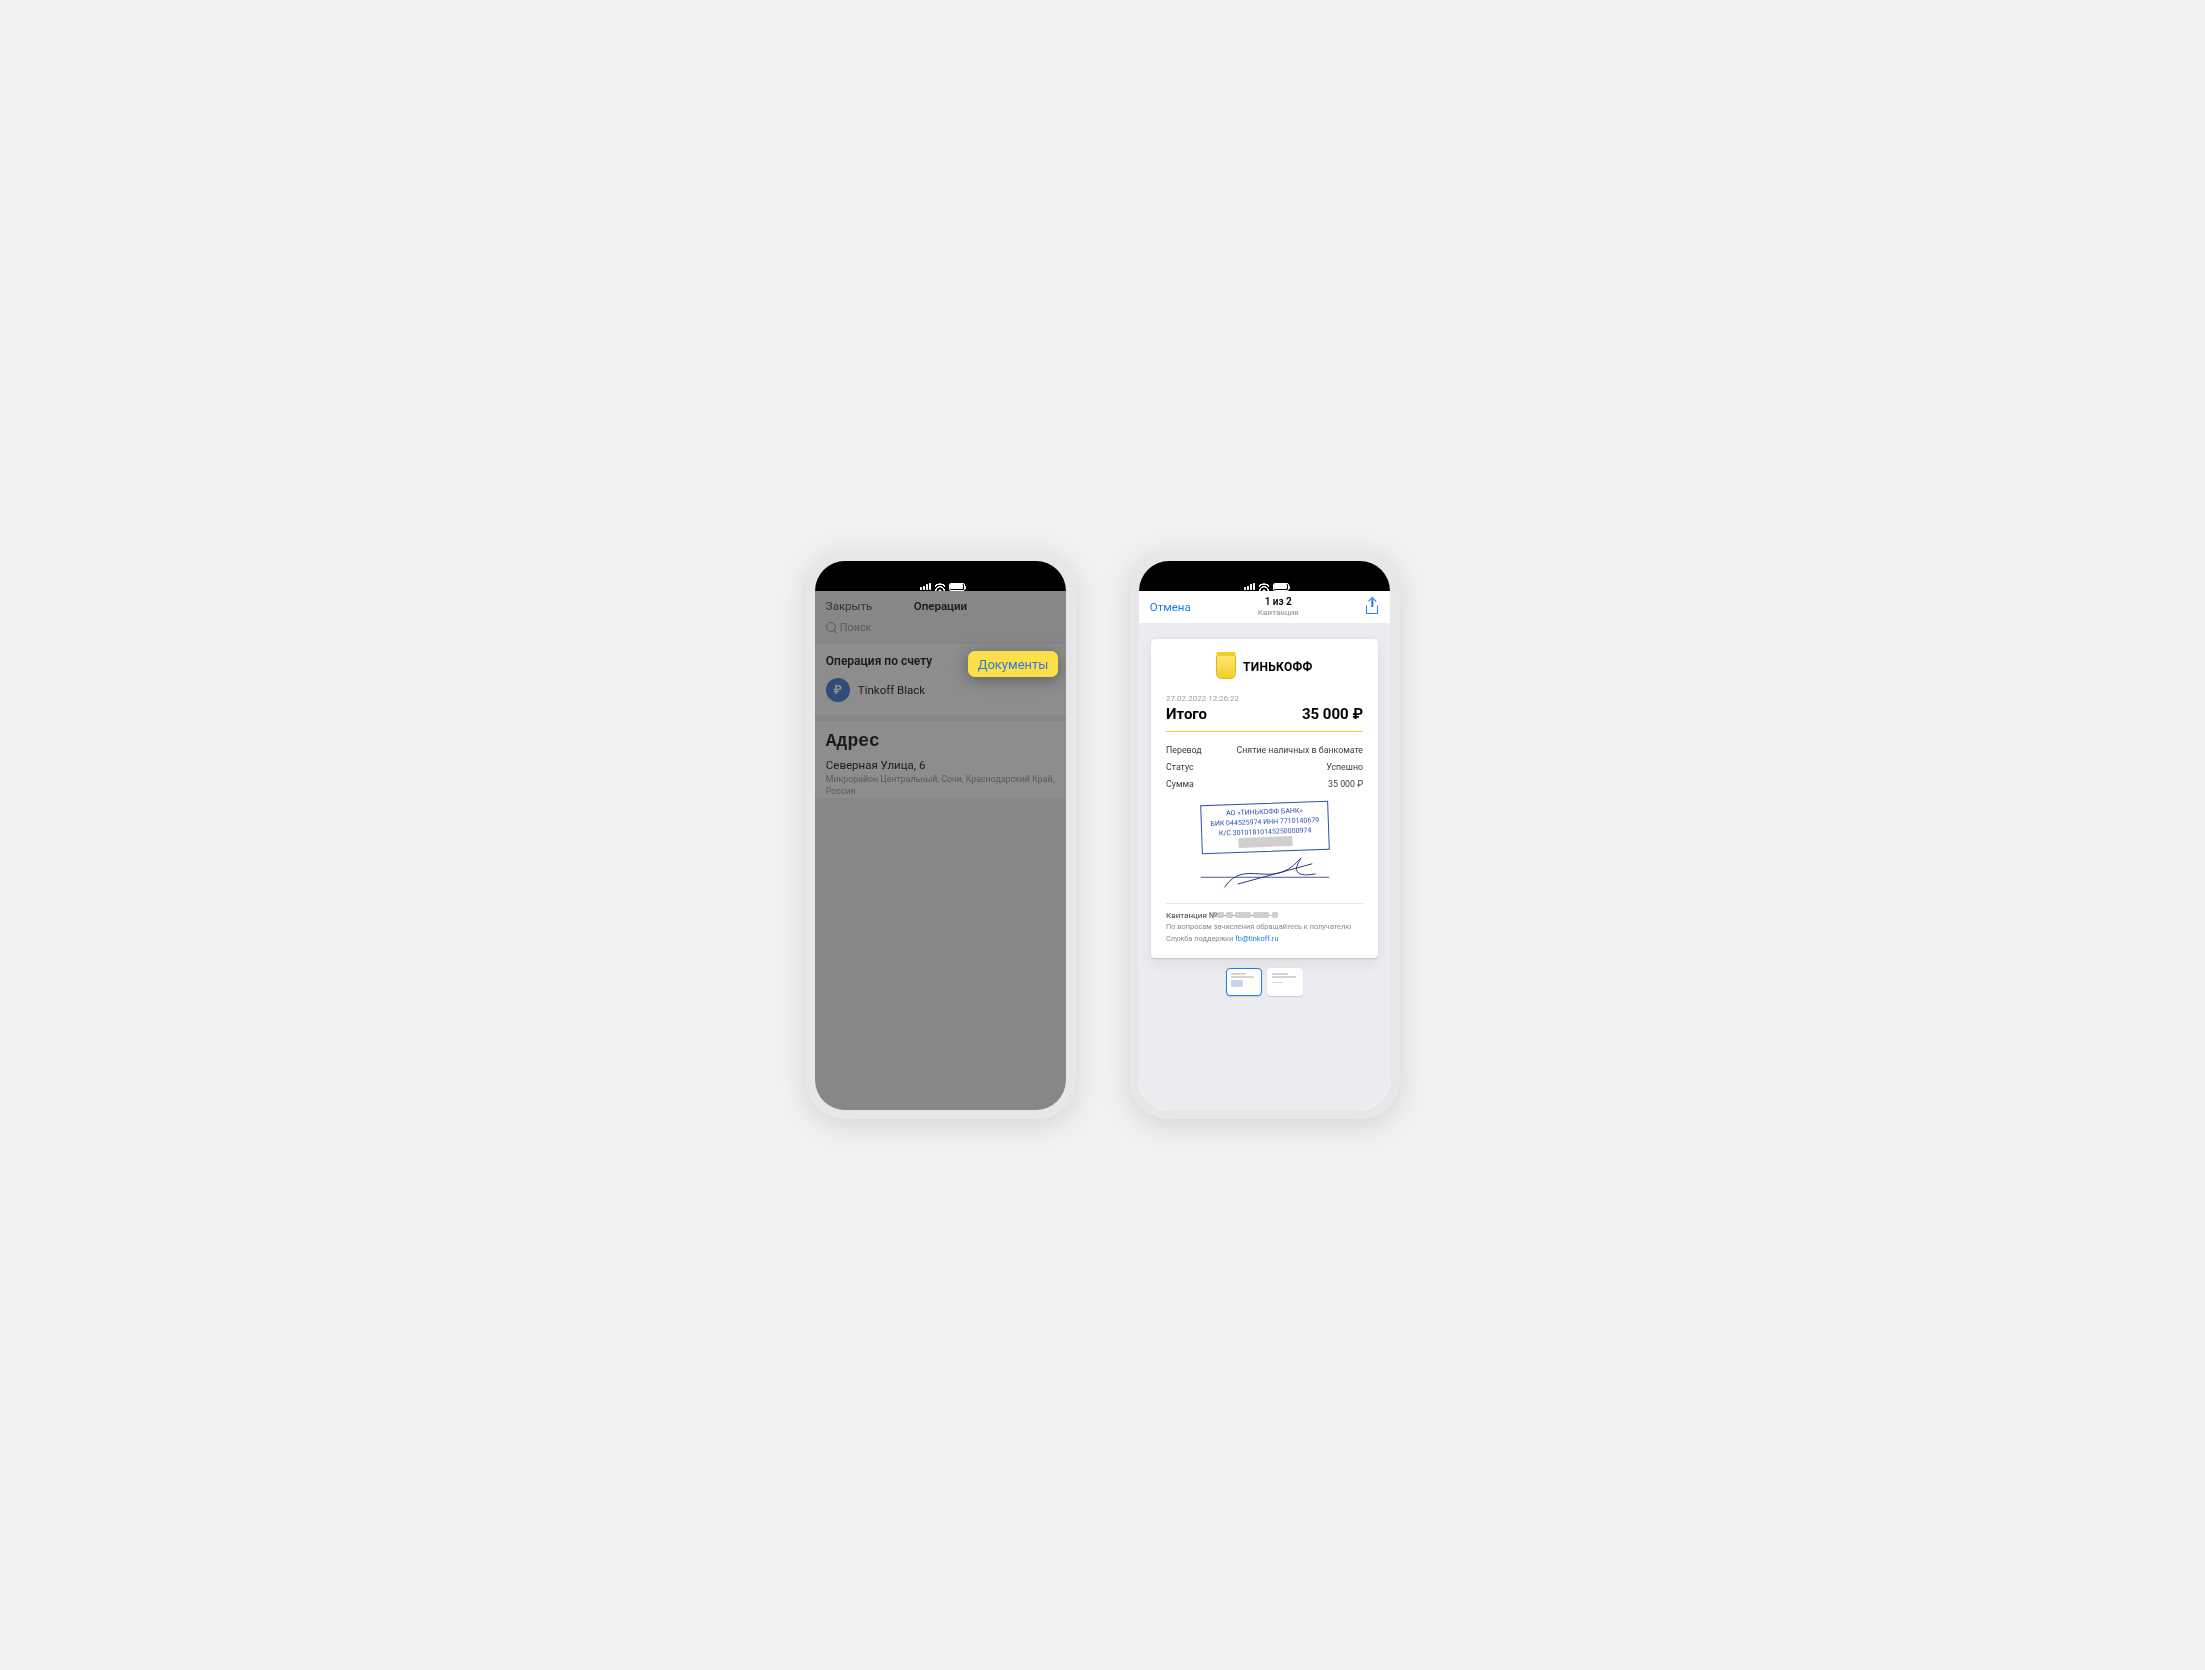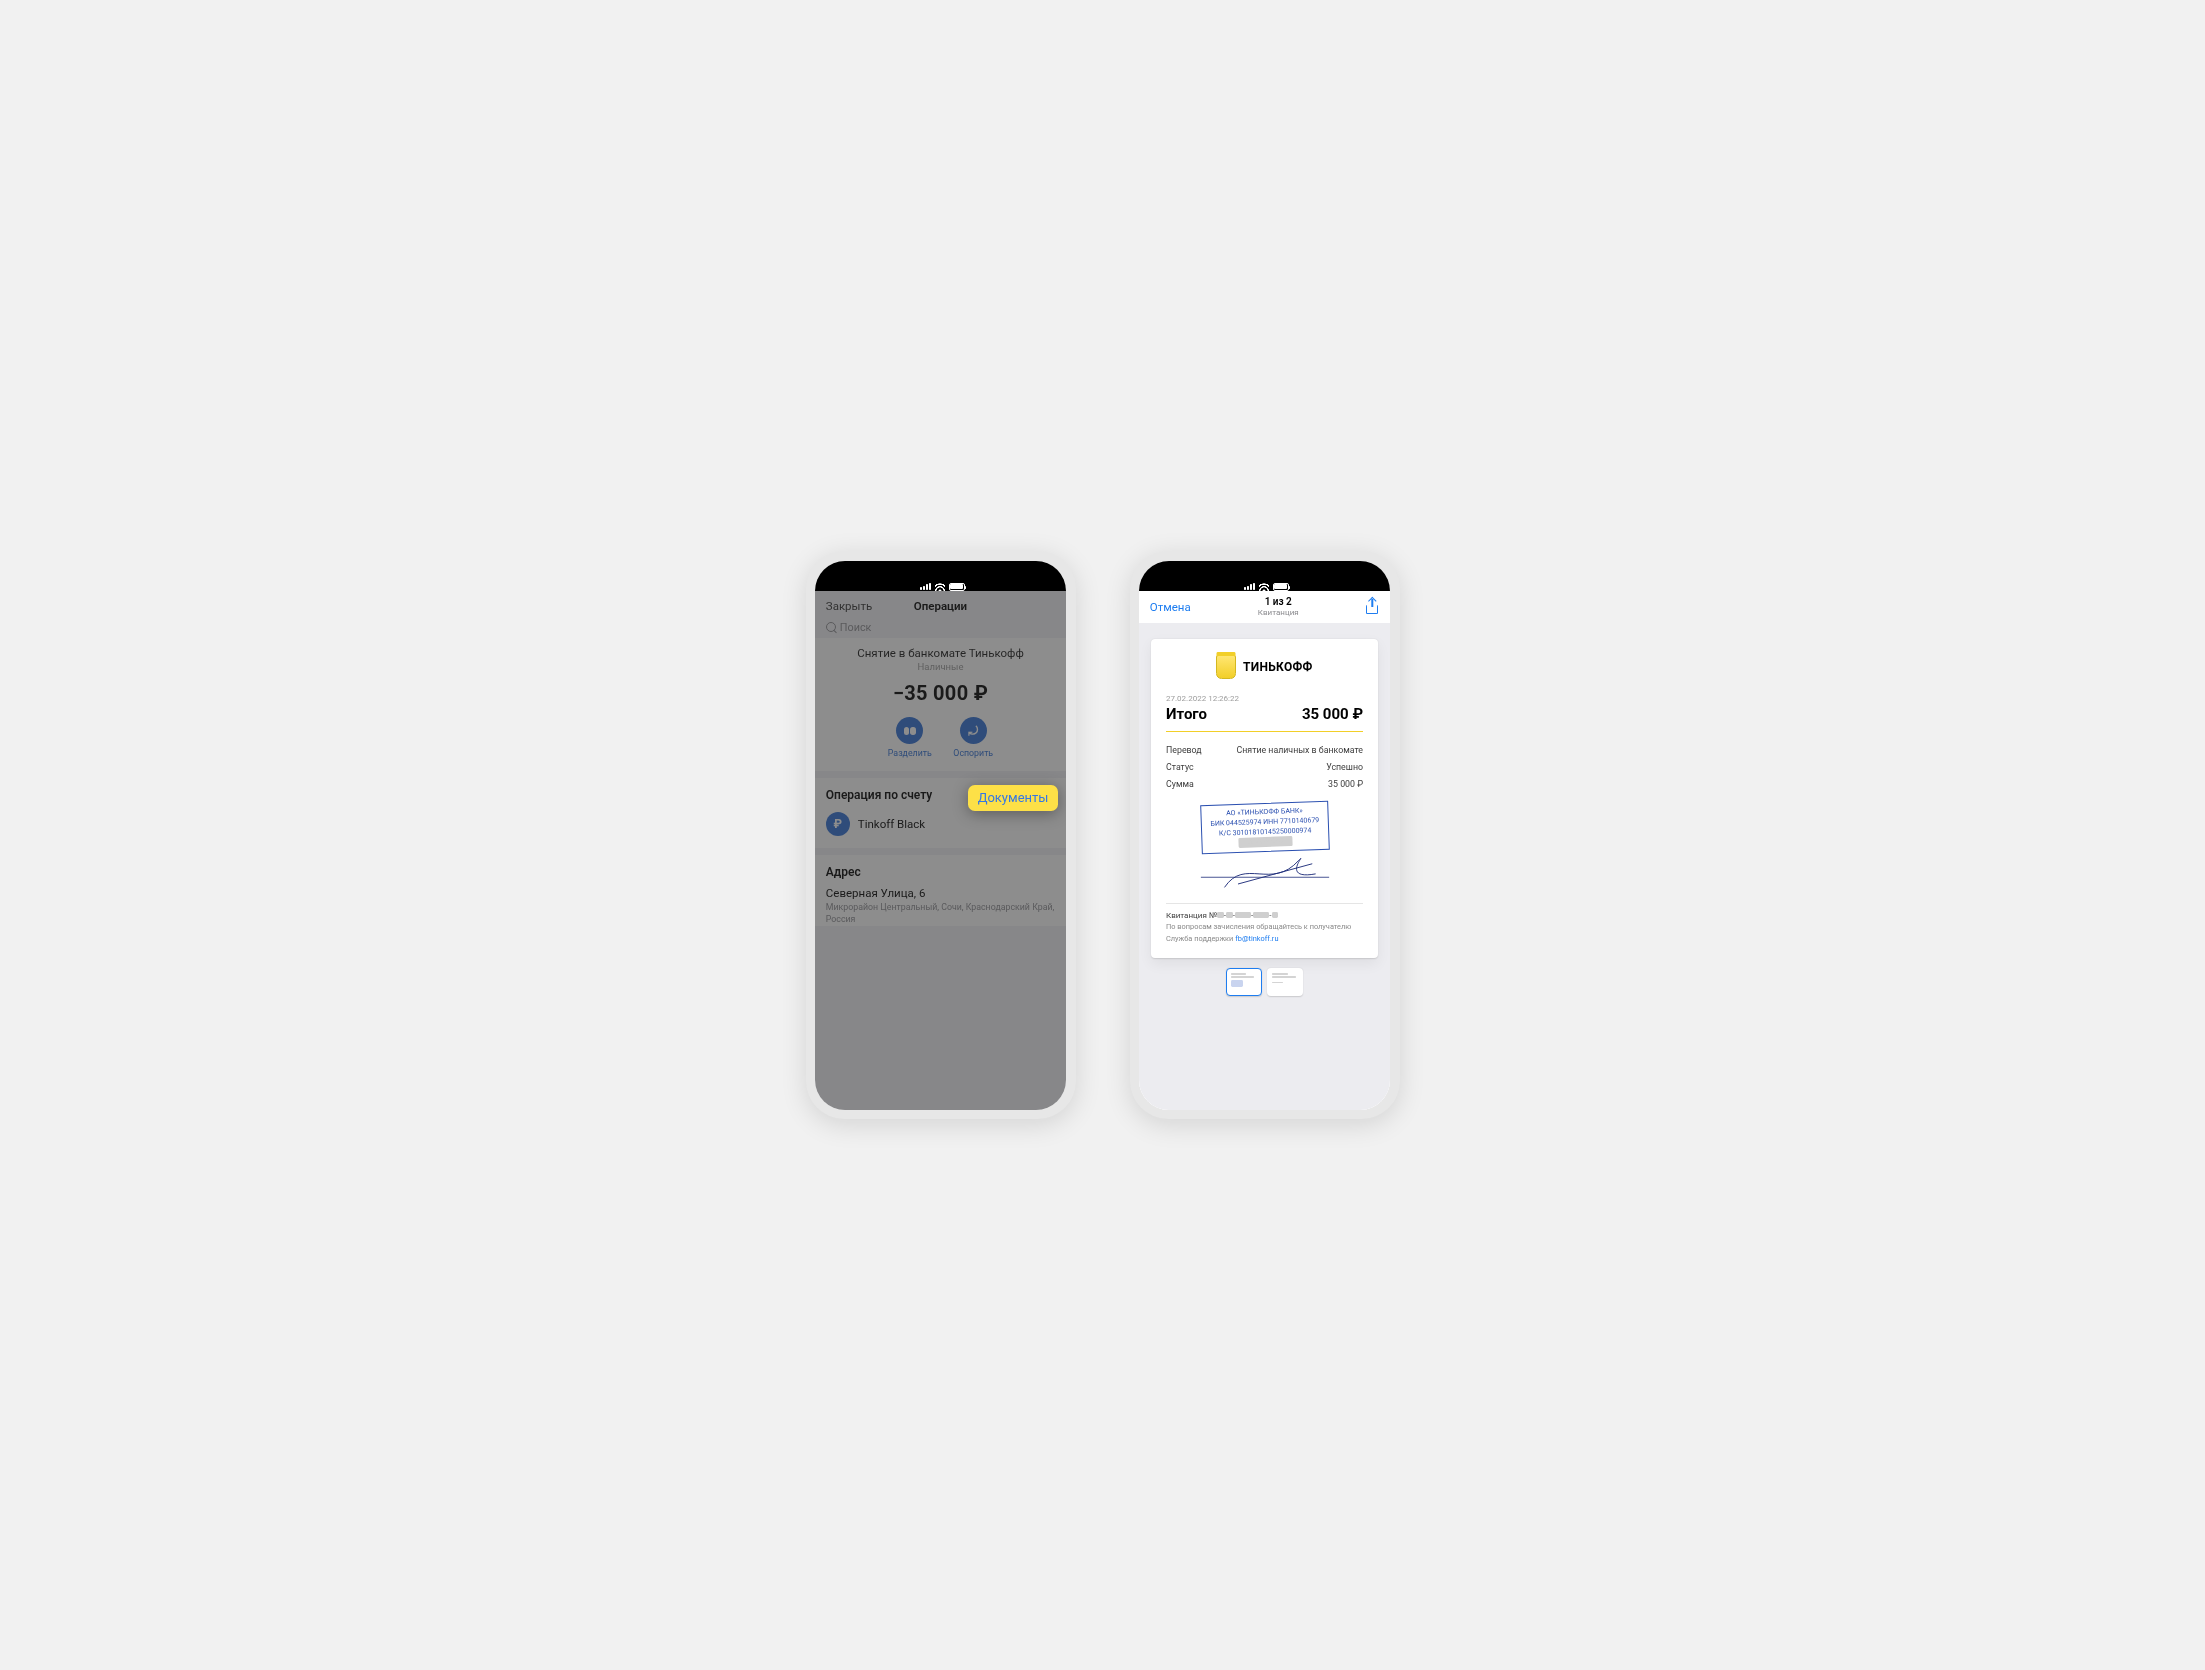--- a/index.html
+++ b/index.html
@@ -135,21 +135,21 @@
     padding:5.4px 9.5px; border-radius:6.8px;
     font-size:13px;
     box-shadow:0 2.7px 15px rgba(0,0,0,.35);
     z-index:40;
   }
   .acct-row { display:flex; align-items:center; gap:8px; padding:2.7px 0; }
   .ruble-badge { width:24px; height:24px; border-radius:50%; background:#2f6fd4; color:#fff; display:flex; align-items:center; justify-content:center; font-weight:700; font-size:12px; }
   .acct-name { font-size:11.5px; }
 
   .addr-block { background:#fff; margin-top:6.8px; padding:9.5px 10.8px 0; }
-  .addr-title { font-size:12px; font-weight:600; margin-bottom:6.8px; }
+  .addr-title { font-size:18px; font-weight:600; margin-bottom:6.8px;font-family:Liberation Mono, monospace; }
   .addr-line1 { font-size:11.5px; margin-bottom:2.7px; }
   .addr-line2 { font-size:8.8px; color:#8e8e93; line-height:1.35; }
 
   .map {
     margin-top:8px; height:95px; border-radius:6.8px;
     background:
       radial-gradient(circle at 45% 50%, #e85d3a 3.4px, transparent 4px),
       linear-gradient(120deg,#a6d6ef 0 30%, #e7eddb 30% 100%);
     position:relative; overflow:hidden;
   }
@@ -266,39 +266,20 @@
           <span class="nav-back">Закрыть</span>
           <span class="nav-title">Операции</span>
         </div>
 
         <div class="search-bar">
           <span class="search-icon"></span>
           <span>Поиск</span>
         </div>
 
 
-        <div class="op-main">
-          <div class="op-title">Снятие в банкомате Тинькофф</div>
-          <div class="op-sub">Наличные</div>
-          <div class="op-amount">−35 000 ₽</div>
-          <div class="op-actions">
-            <div class="op-act">
-              <div class="act-circle">
-                  <span class="split-icon"></span>
-                </div>
-              <span>Разделить</span>
-            </div>
-            <div class="op-act">
-              <div class="act-circle">
-                  <span class="dispute-icon">⤾</span>
-                </div>
-              <span>Оспорить</span>
-            </div>
-          </div>
-        </div>
 
         <div class="section">
           <div class="section-header">
             <span class="section-title">Операция по счету</span>
             <span class="docs-pill">Документы</span>
           </div>
           <div class="acct-row">
             <div class="ruble-badge">₽</div>
             <span class="acct-name">Tinkoff Black</span>
           </div>

